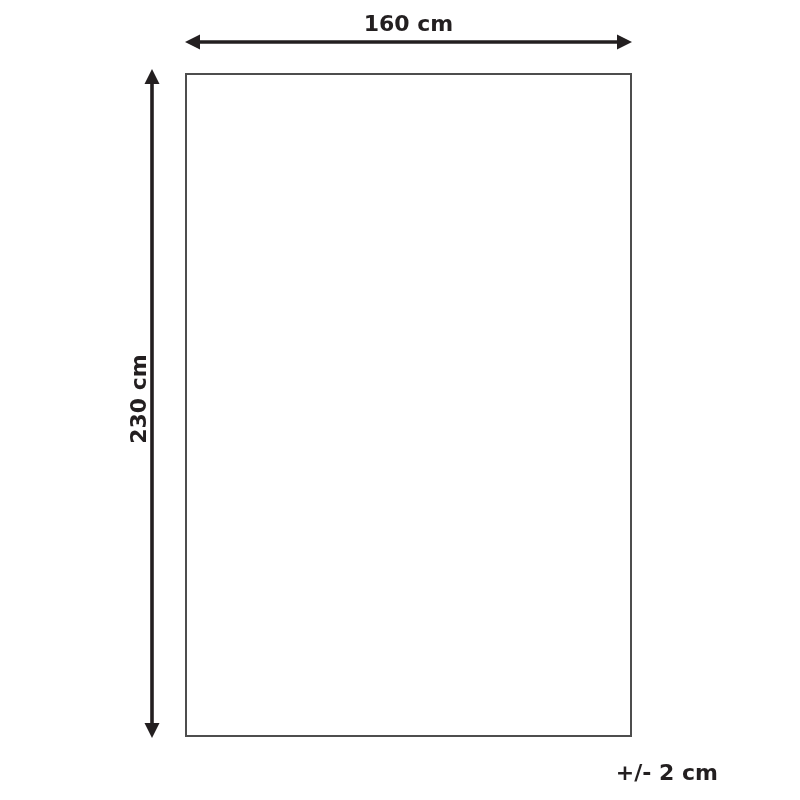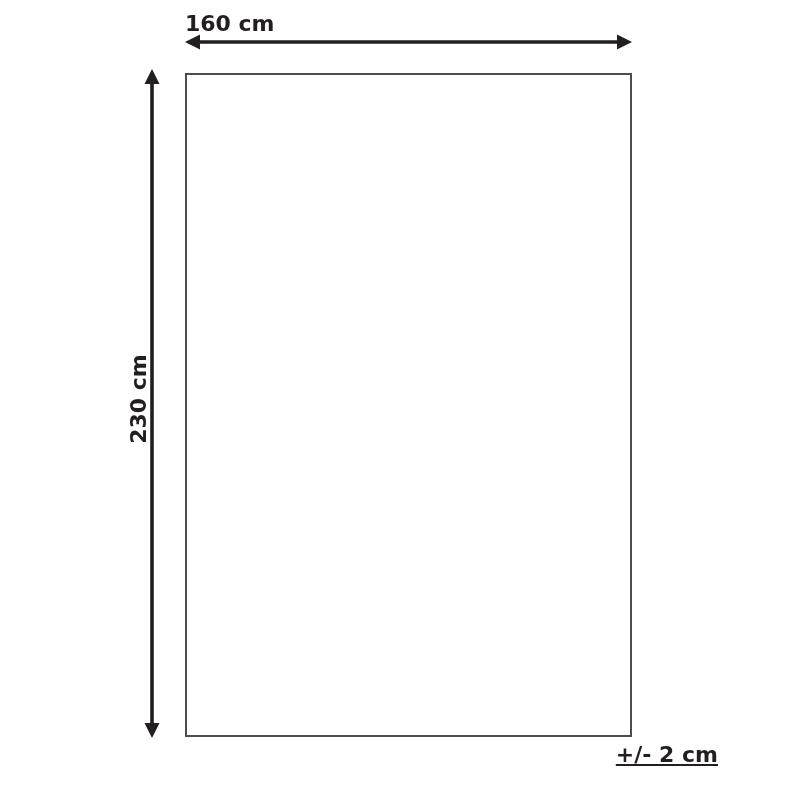--- a/index.html
+++ b/index.html
@@ -53,31 +53,30 @@
     color: var(--text);
     font-size: 22px;
     font-weight: bold;
     letter-spacing: 0px;
     white-space: nowrap;
   }
   .width-label {
     left: 185px;
     top: 11px;
     width: 447px;
-    text-align: left;
+    text-align: center;
   }
   .height-label {
     left: 138px;
     top: 399px;
     transform: translate(-50%, -50%) rotate(-90deg);
   }
   .tolerance-label {
     right: 82px;
-    top: 742px;
-    text-decoration: underline;
+    top: 760px;
   }
 </style>
 </head>
 <body>
 
 <div class="canvas">
 
   <div class="product-rect"></div>
 
   <svg class="arrow-svg" viewBox="0 0 800 800" xmlns="http://www.w3.org/2000/svg">

